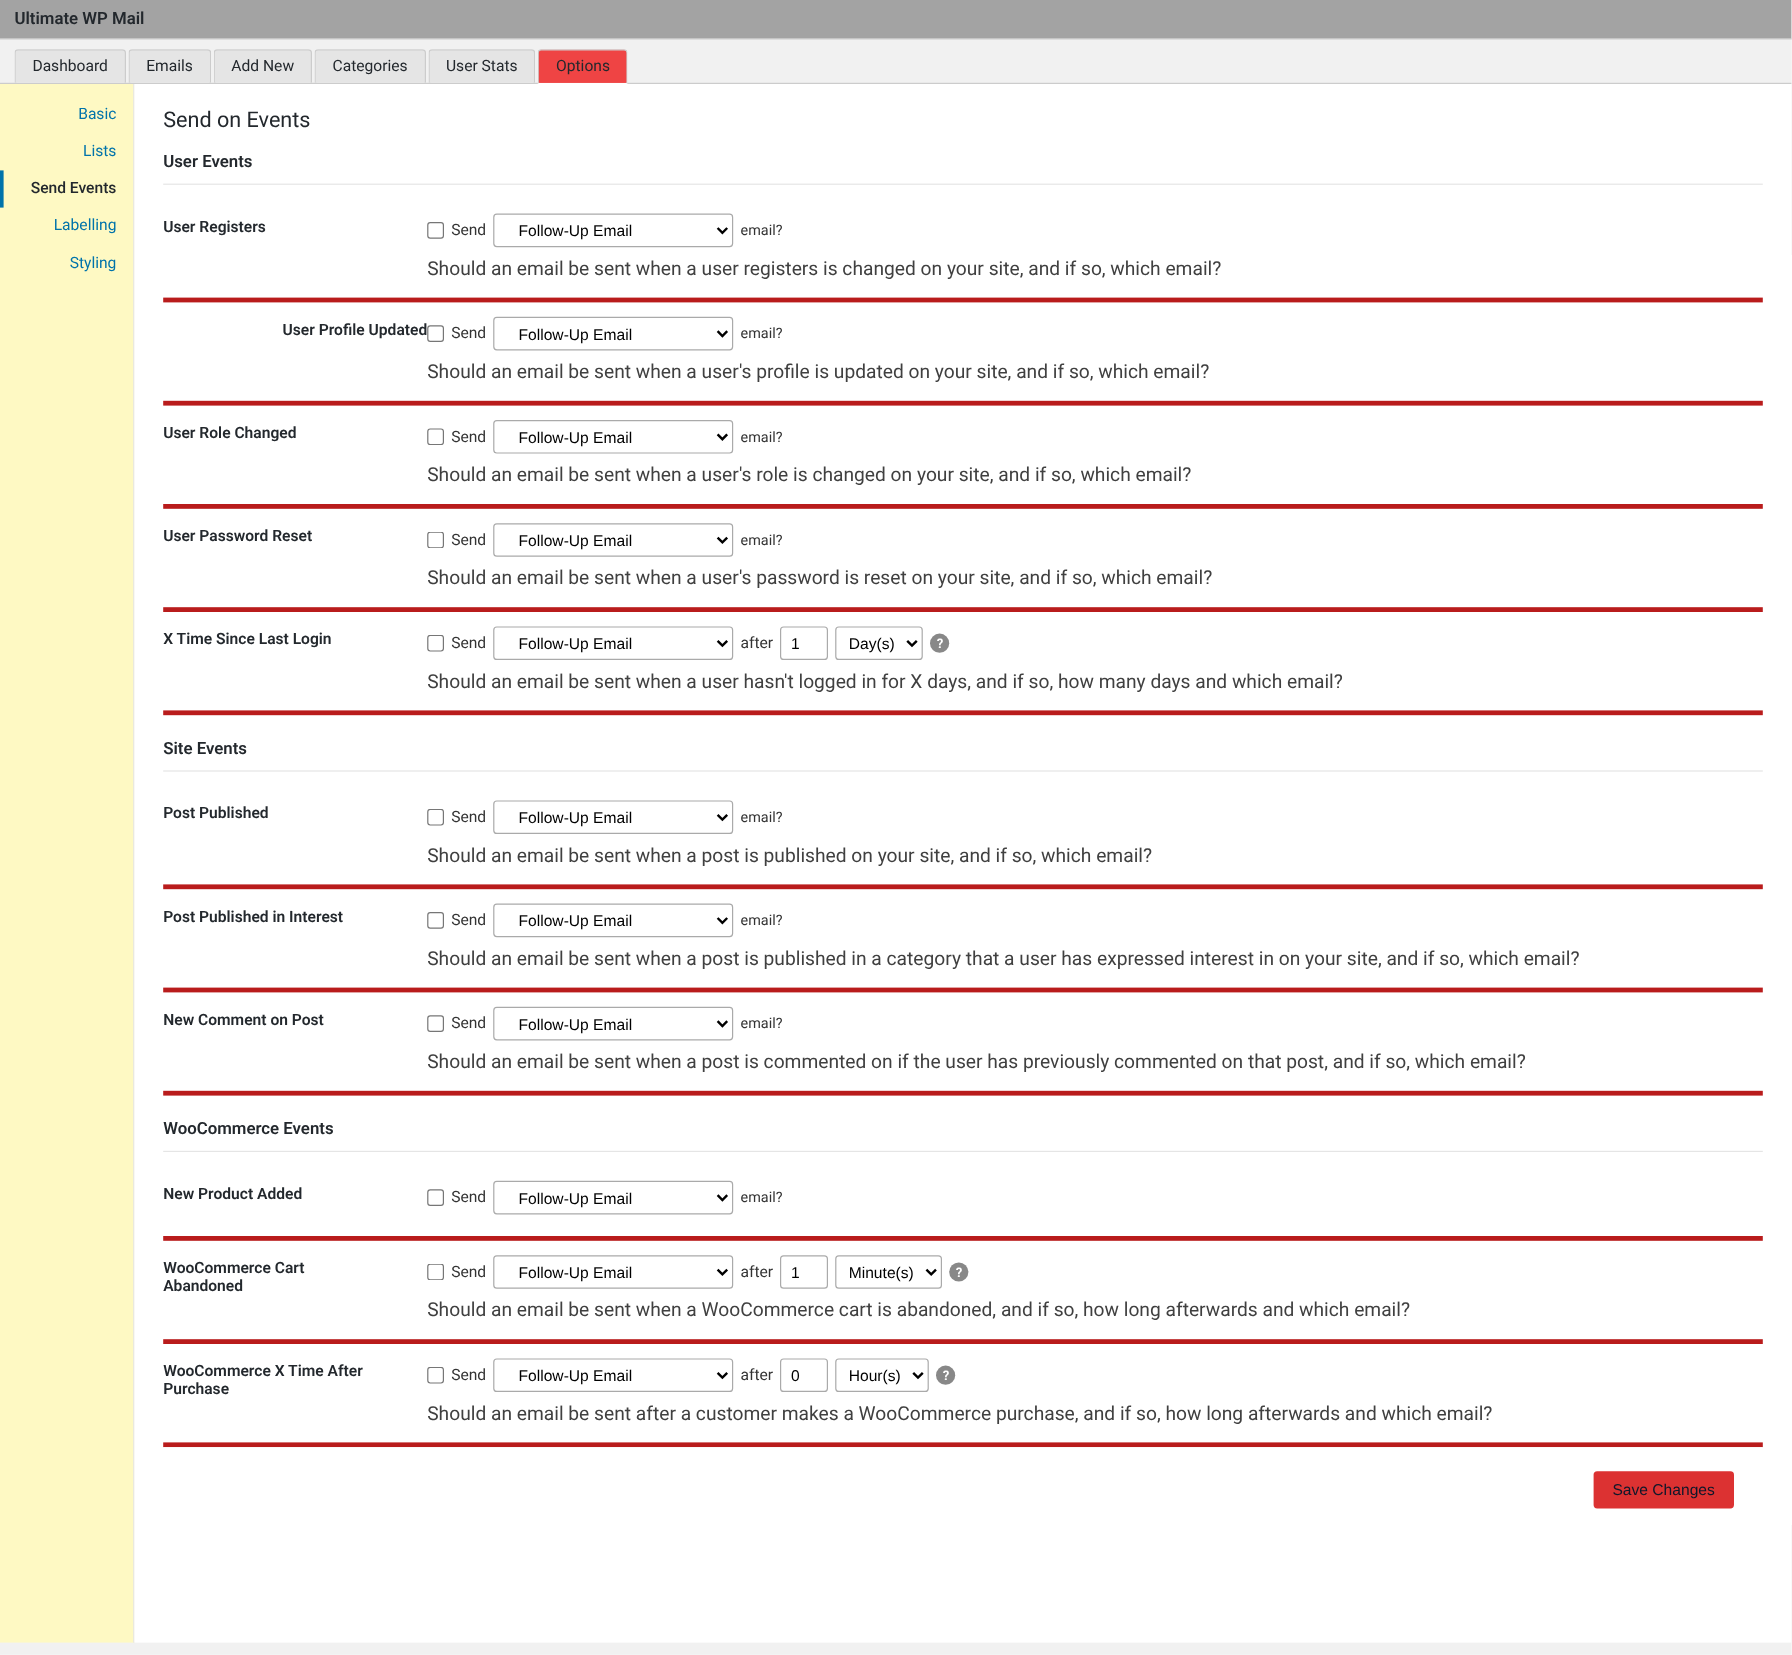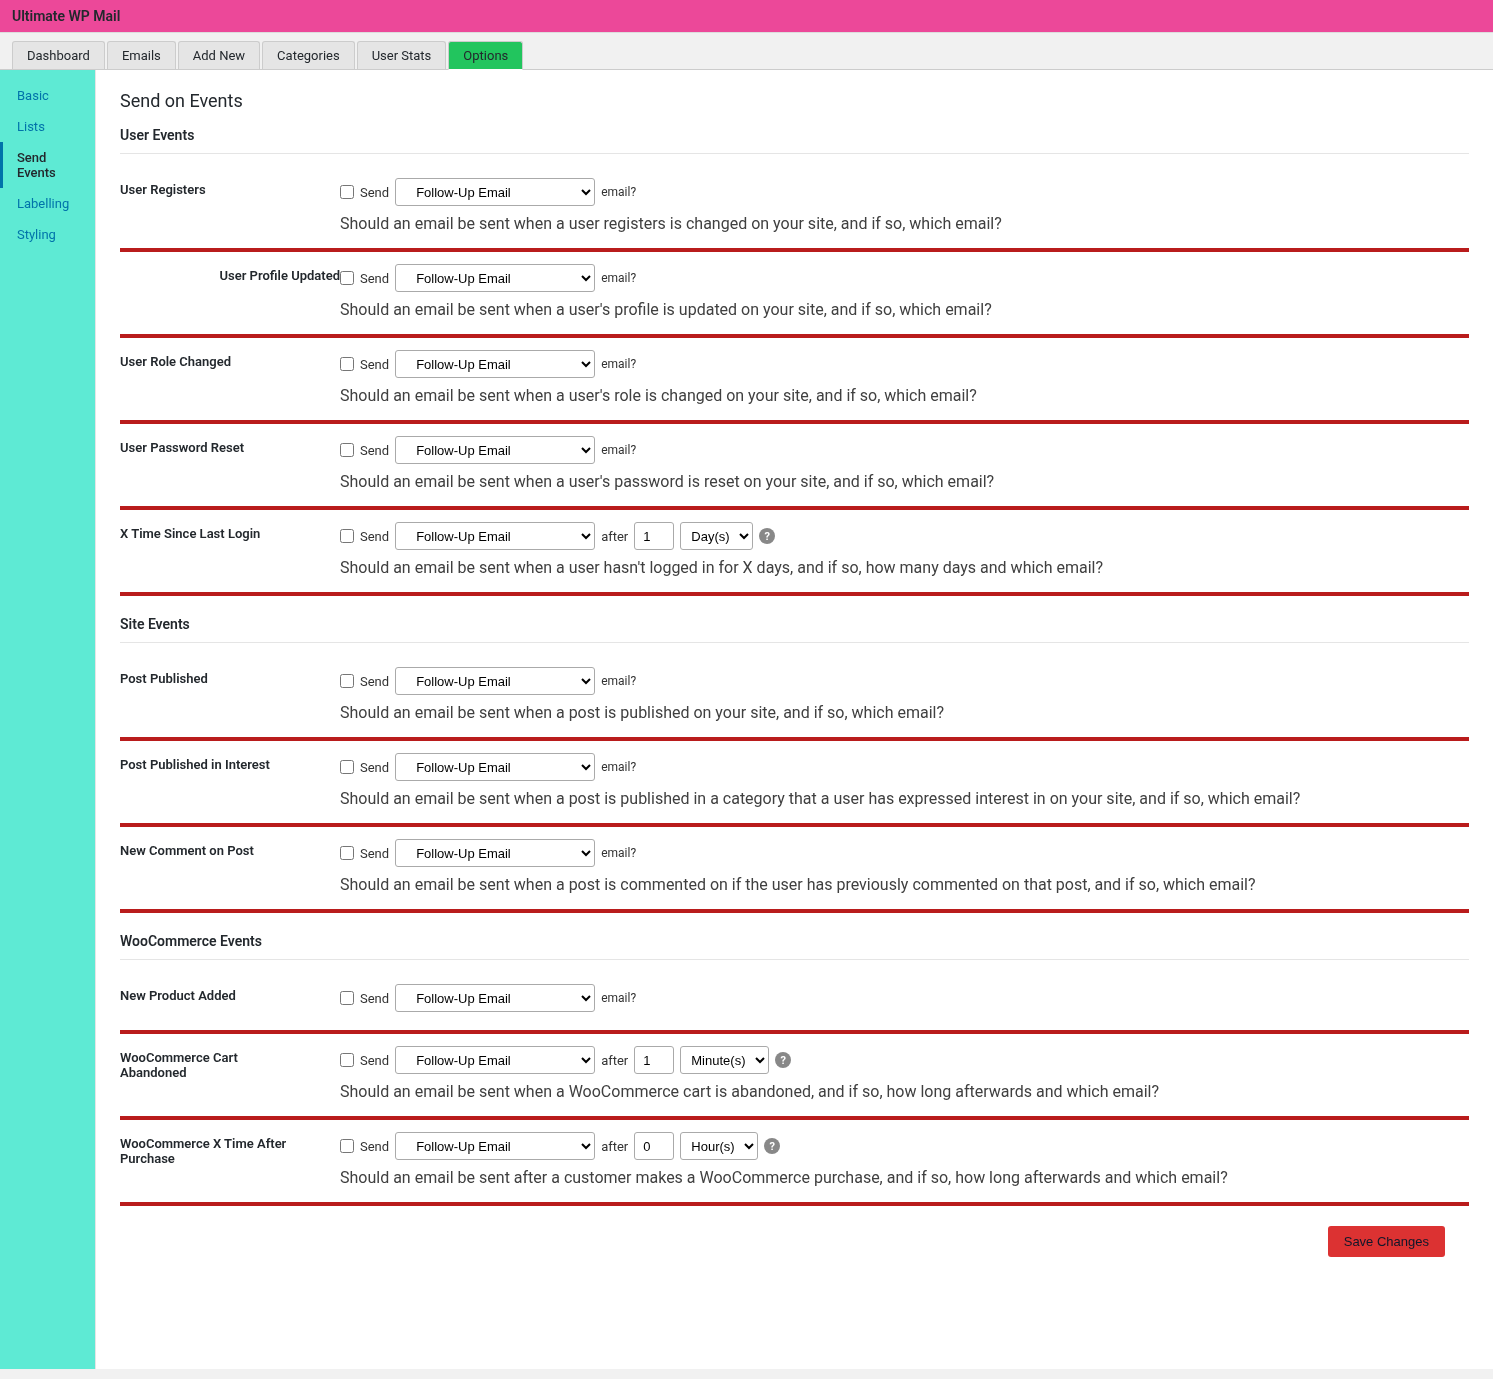--- a/index.html
+++ b/index.html
@@ -3,21 +3,21 @@
   <meta charset="utf-8">
   <style>
     * { box-sizing: border-box; margin: 0; padding: 0; }
     body {
       font-family: -apple-system, BlinkMacSystemFont, "Segoe UI", Roboto, sans-serif;
       font-size: 13px;
       background: #f1f1f1;
       color: #333;
     }
     .app-header {
-      background: #ec4899;
+      background: #a3a3a3;
       padding: 8px 12px;
       border-bottom: 1px solid #ddd;
       font-size: 14px;
       font-weight: 600;
       color: #23282d;
     }
     .nav-tabs {
       display: flex;
       background: #f1f1f1;
       border-bottom: 1px solid #ccc;
@@ -28,35 +28,36 @@
       padding: 6px 14px;
       background: #e5e5e5;
       border: 1px solid #ccc;
       border-bottom: none;
       cursor: pointer;
       font-size: 13px;
       color: #23282d;
       border-radius: 3px 3px 0 0;
     }
     .nav-tab.active {
-      background: #22c55e;
+      background: #ef4444;
       border-bottom: 1px solid #fff;
       margin-bottom: -1px;
       z-index: 1;
       position: relative;
     }
     .main-layout {
       display: flex;
       min-height: calc(100vh - 80px);
     }
     .sidebar {
-      width: 96px;
-      background: #5eead4;
+      width: 112px;
+      background: #fef9c3;
       border-right: 1px solid #e5e5e5;
       padding: 10px 0;
+      text-align: right;
     }
     .sidebar-item {
       padding: 8px 14px;
       font-size: 13px;
       color: #0073aa;
       cursor: pointer;
       border-left: 3px solid transparent;
     }
     .sidebar-item.active {
       border-left: 3px solid #0073aa;

